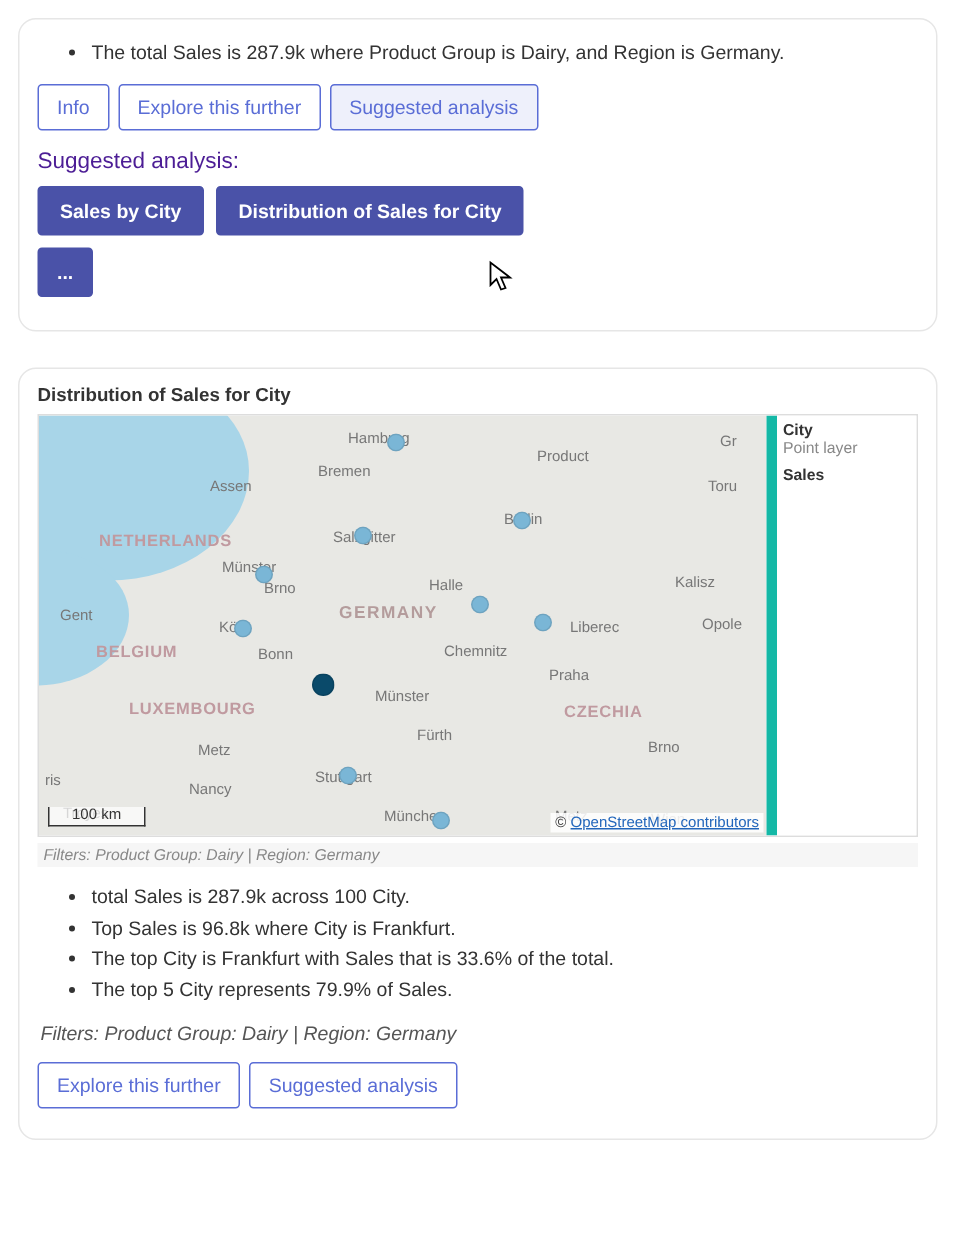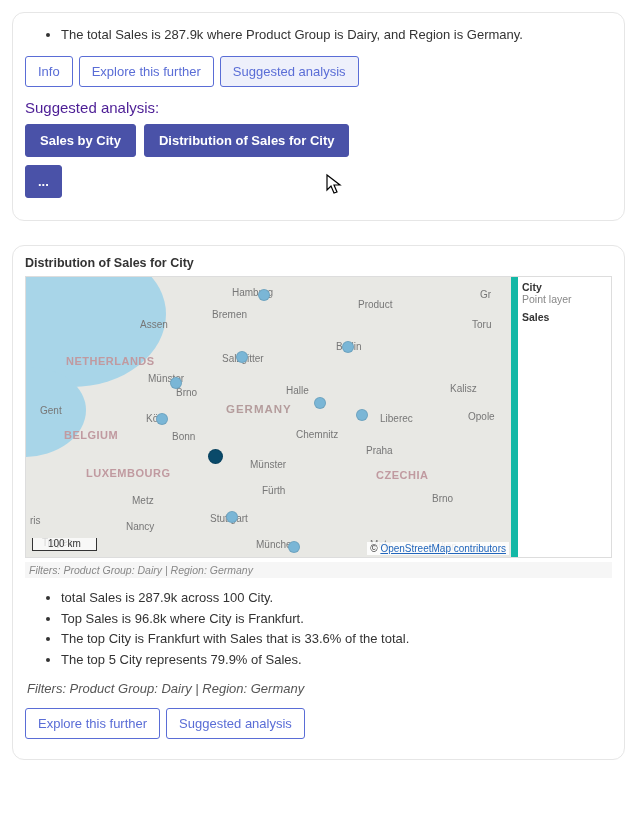--- a/index.html
+++ b/index.html
@@ -196,21 +196,21 @@
       <span class="land-label" style="left:146px;top:154px;">Bonn</span>
       <span class="land-label" style="left:14px;top:128px;">Gent</span>
       <span class="land-label" style="left:260px;top:108px;">Halle</span>
       <span class="land-label" style="left:310px;top:64px;">Berlin</span>
       <span class="land-label" style="left:270px;top:152px;">Chemnitz</span>
       <span class="land-label" style="left:354px;top:136px;">Liberec</span>
       <span class="land-label" style="left:424px;top:106px;">Kalisz</span>
       <span class="land-label" style="left:442px;top:134px;">Opole</span>
       <span class="land-label" style="left:340px;top:168px;">Praha</span>
       <span class="land-label" style="left:224px;top:182px;">Münster</span>
-      <span class="land-label" style="left:236px;top:208px;">Fürth</span>
+      <span class="land-label" style="left:252px;top:208px;">Fürth</span>
       <span class="land-label" style="left:106px;top:218px;">Metz</span>
       <span class="land-label" style="left:100px;top:244px;">Nancy</span>
       <span class="land-label" style="left:184px;top:236px;">Stuttgart</span>
       <span class="land-label" style="left:406px;top:216px;">Brno</span>
       <span class="land-label" style="left:4px;top:238px;">ris</span>
       <span class="land-label" style="left:16px;top:260px;">Troyes</span>
       <span class="land-label" style="left:230px;top:262px;">München</span>
       <span class="land-label" style="left:344px;top:262px;">Metz</span>
       <span class="land-label" style="left:408px;top:264px;">Wien</span>
 

